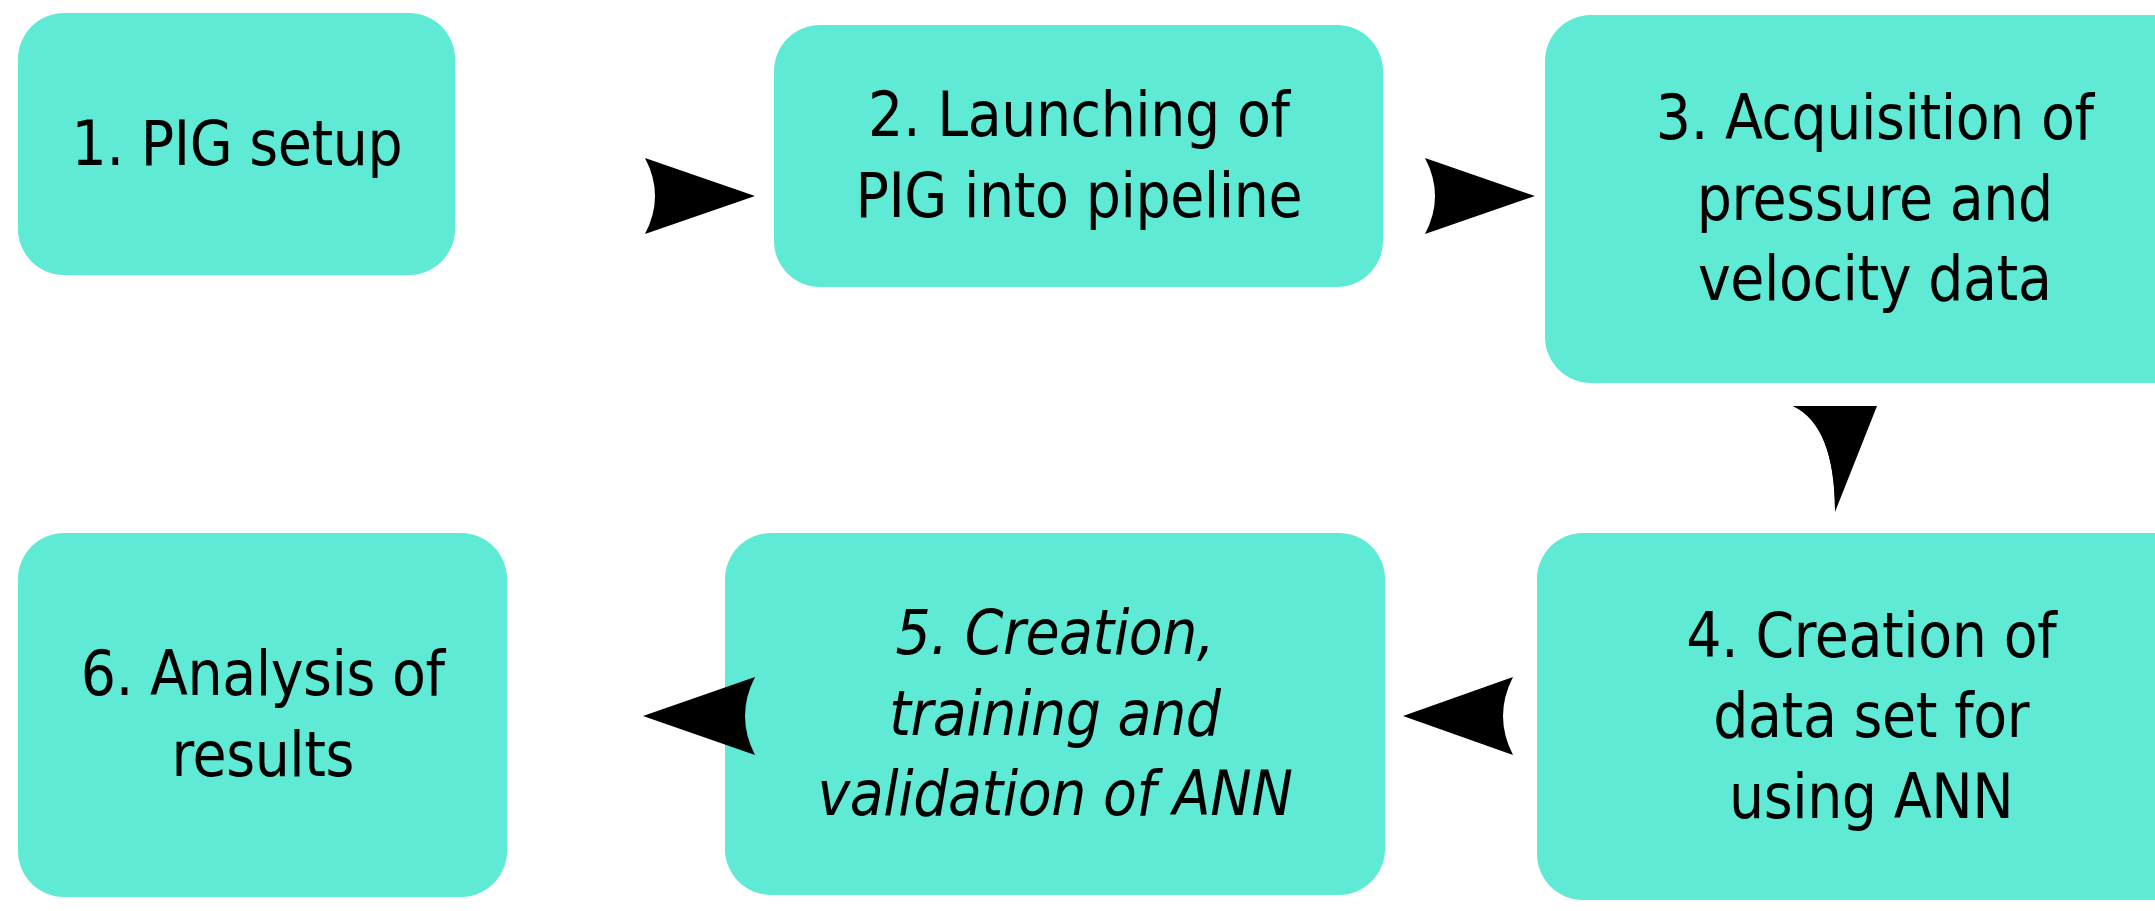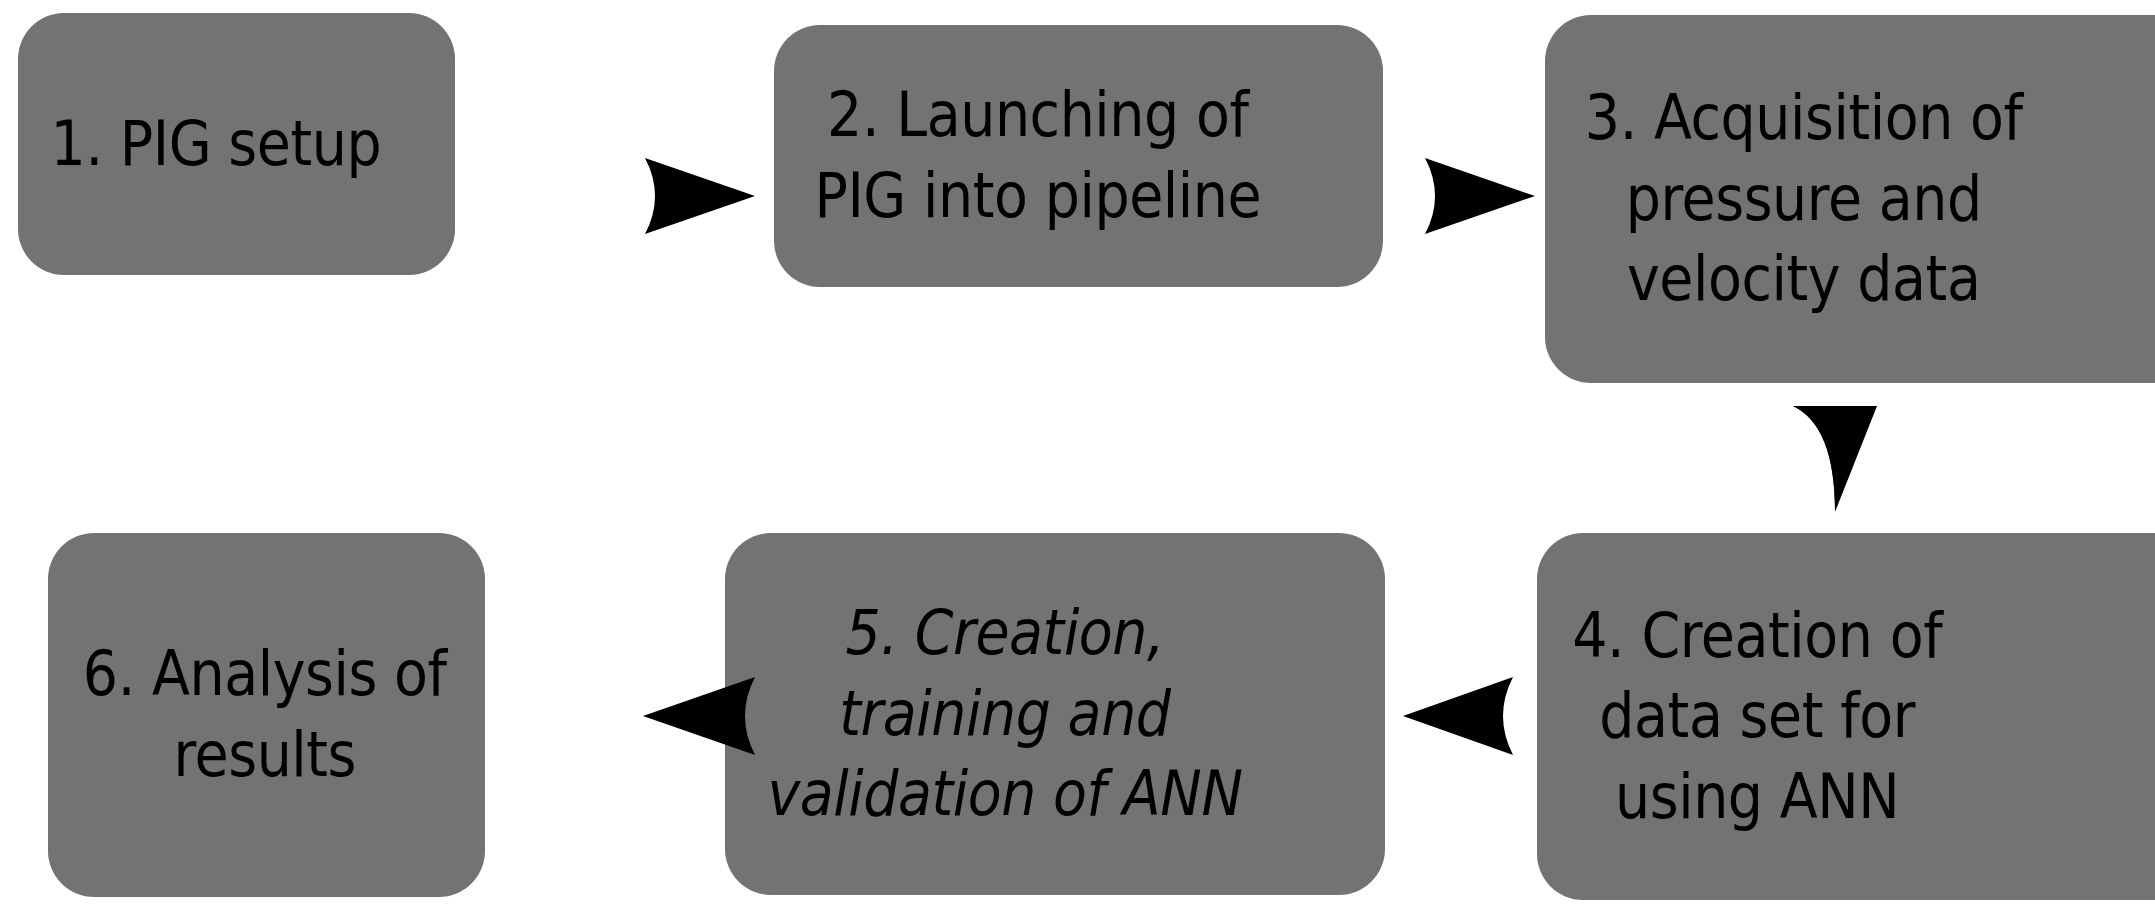--- a/index.html
+++ b/index.html
@@ -12,44 +12,45 @@
   }
   #canvas {
     position: relative;
     width: 2155px;
     height: 911px;
     background: #ffffff;
     overflow: hidden;
   }
   .node {
     position: absolute;
-    background: #737373;
+    background: #5eead4;
     border-radius: 46px;
     display: flex;
     align-items: center;
+    justify-content: center;
     box-sizing: border-box;
   }
   .node-label {
     color: #000000;
     font-family: "DejaVu Sans", sans-serif;
     font-size: 63px;
     line-height: 1.28;
     text-align: center;
     white-space: pre-line;
     transform: scaleX(0.88);
     letter-spacing: -0.5px;
     padding: 0 10px;
   }
   
   #node-1 { left: 18px;   top: 13px;  width: 437px; height: 262px; }
   #node-2 { left: 774px;  top: 25px;  width: 609px; height: 262px; }
   #node-3 { left: 1545px; top: 15px;  width: 660px; height: 368px; }
   #node-4 { left: 1537px; top: 533px; width: 668px; height: 367px; }
   #node-5 { left: 725px;  top: 533px; width: 660px; height: 362px; font-style: italic; }
-  #node-6 { left: 18px;   top: 533px; width: 437px; height: 364px; margin-left: 30px; }
+  #node-6 { left: 18px;   top: 533px; width: 489px; height: 364px; }
 
   .arrow {
     position: absolute;
   }
   .arrow svg { display: block; overflow: visible; }
 
   #arrow-1-2 { left: 643px;  top: 156px; width: 112px; height: 80px; }
   #arrow-2-3 { left: 1423px; top: 156px; width: 112px; height: 80px; }
   #arrow-3-4 { left: 1791px; top: 404px; width: 88px;  height: 110px; }
   #arrow-4-5 { left: 1403px; top: 675px; width: 112px; height: 82px; }

